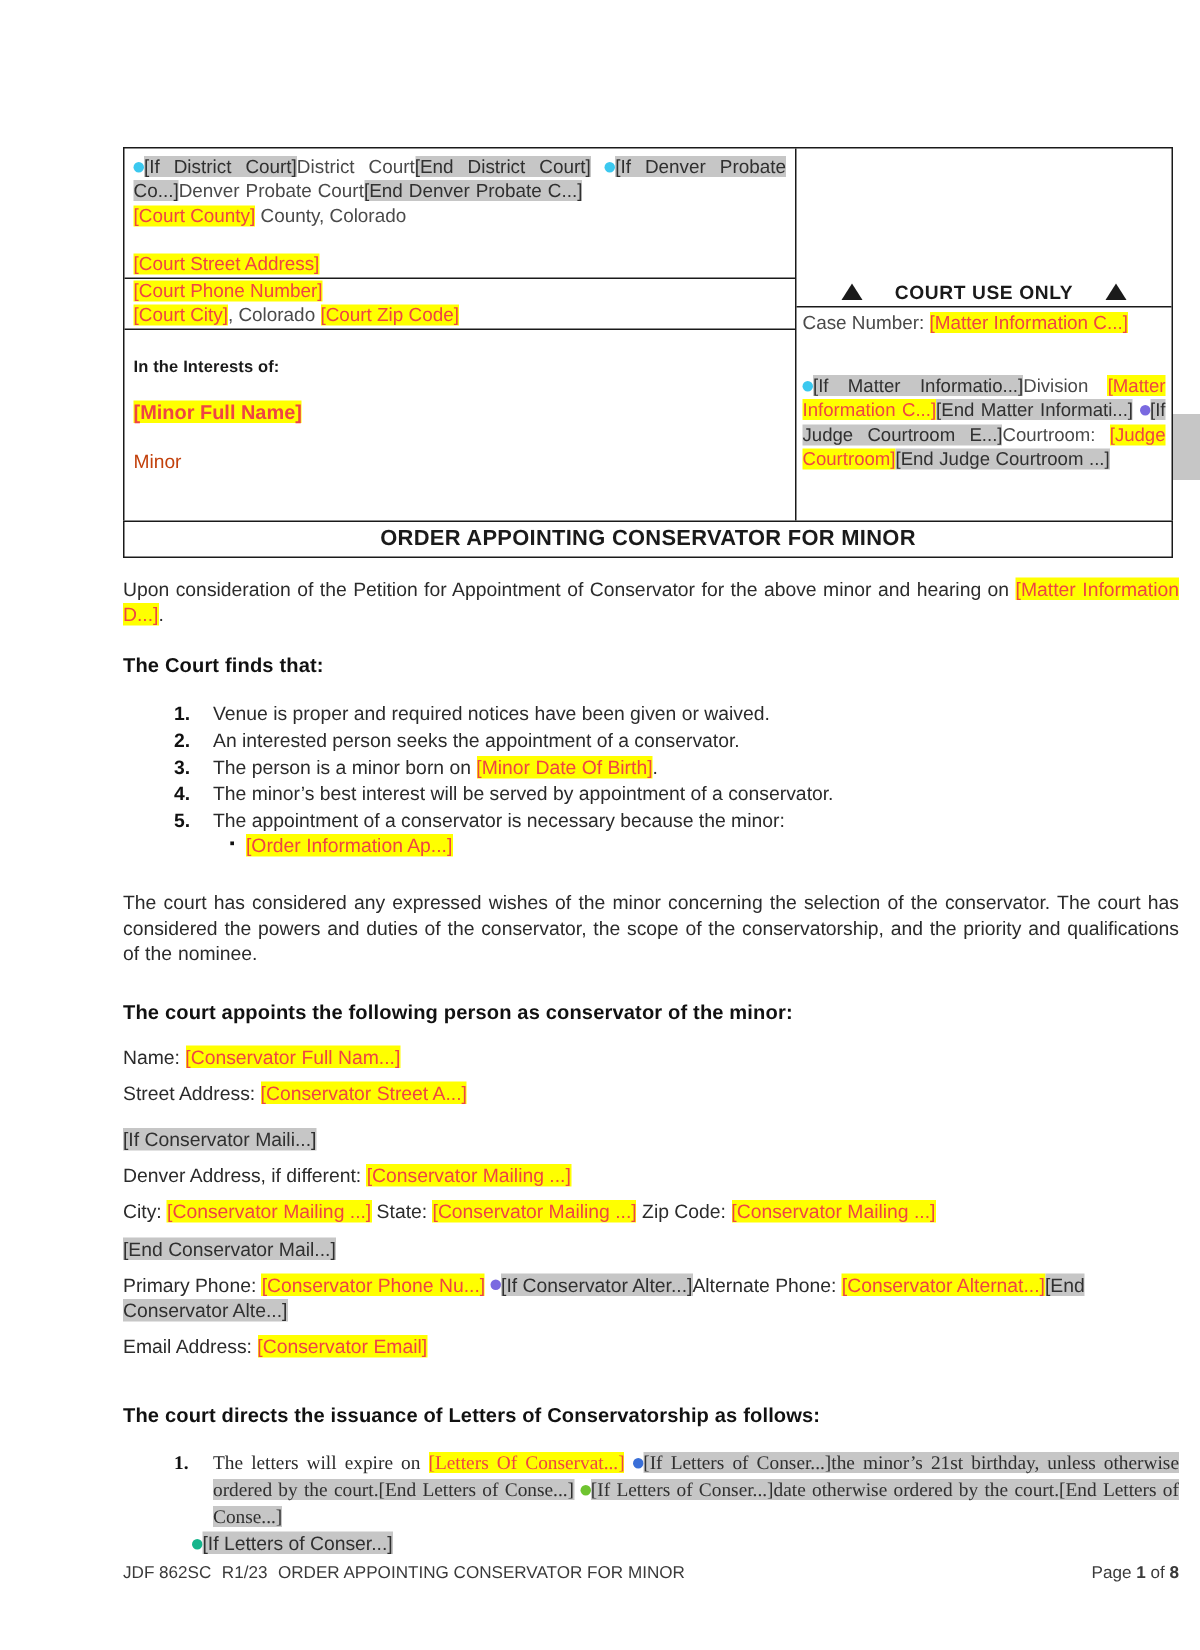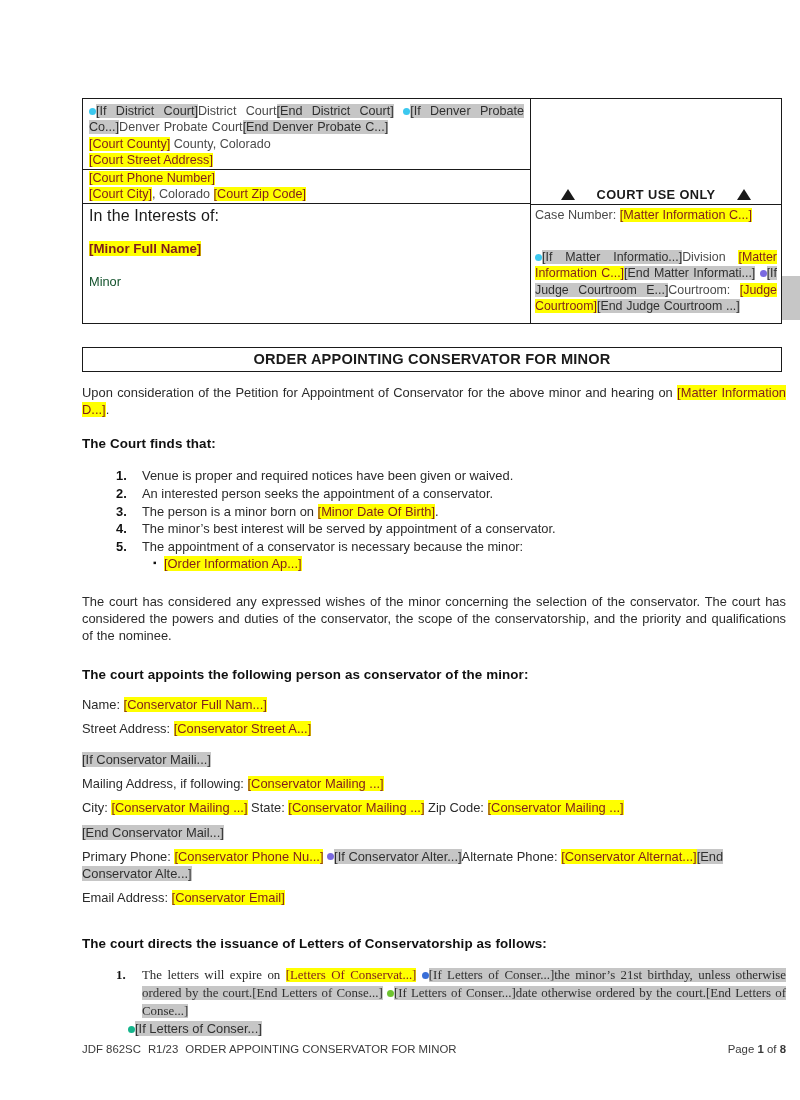--- a/index.html
+++ b/index.html
@@ -18,21 +18,21 @@
   }
 
   .page {
     position: absolute;
     left: 0; top: 0;
     width: 800px; height: 1100px;
     background: #fff;
   }
 
   
-  .hl { background: #ffff00; color: #7f1d1d; }
+  .hl { background: #ffff00; color: #ef4444; }
   .tag { background: #c6c6c6; color: #303030; }
   .plain { color: #4a4a4a; }
 
   .dot {
     display: inline-block;
     width: 7px; height: 7px;
     border-radius: 50%;
     vertical-align: 0.5px;
     margin-right: 0px;
   }
@@ -73,45 +73,47 @@
     padding: 4px 6px 0 6px;
     word-spacing: 0.5px;
   }
   .countyline {
     font-size: 12.6px;
     line-height: 16.4px;
     padding: 0 6px 0 6px;
   }
   .addr-block {
     padding: 0 6px;
+    margin-top: 16px;
   }
   .addr-line {
     font-size: 12.6px;
     line-height: 16.5px;
   }
   .rule {
     border-bottom: 1.3px solid #1a1a1a;
     height: 0;
     margin: 0 -6px;
   }
   .interests {
-    font-size: 16px;
-    font-weight: normal;
+    font-size: 11px;
+    font-weight: bold;
     padding: 3px 6px 0 6px;
     letter-spacing: 0.1px;
+    margin-top: 16px;
   }
   .minorname {
     font-size: 13.3px;
     font-weight: bold;
     padding: 16px 6px 0 6px;
   }
   .minorword {
     font-size: 12.8px;
     padding: 18px 6px 0 6px;
-    color: #14532d;
+    color: #c2410c;
   }
   .cap-left-pad { height: 34px; }
 
   
   .cuo-spacer { height: 88px; }
   .cuo-row {
     display: flex;
     align-items: center;
     justify-content: center;
     gap: 22px;
@@ -369,21 +371,21 @@
     <div class="fieldgap"></div>
 
     <p class="fieldline"><span>Street Address: </span><span class="hl">[Conservator Street A...]</span></p>
     <div class="fieldgap"></div>
 
     <div class="fieldgap"></div>
 
     <p class="fieldline"> <span class="tag">[If Conservator Maili...]</span></p>
     <div class="fieldgap"></div>
 
-    <p class="fieldline"><span>Mailing Address, if following: </span><span class="hl">[Conservator Mailing ...]</span></p>
+    <p class="fieldline"><span>Denver Address, if different: </span><span class="hl">[Conservator Mailing ...]</span></p>
     <div class="fieldgap"></div>
 
     <p class="fieldline"><span>City: </span><span class="hl">[Conservator Mailing ...]</span><span> State: </span><span class="hl">[Conservator Mailing ...]</span><span> Zip Code: </span><span class="hl">[Conservator Mailing ...]</span></p>
     <div class="fieldgap"></div>
 
     <p class="fieldline"><span class="tag">[End Conservator Mail...]</span></p>
     <div class="fieldgap"></div>
 
     <p class="fieldline"><span>Primary Phone: </span><span class="hl">[Conservator Phone Nu...]</span> <span class="dot dot-purple"></span><span class="tag">[If Conservator Alter...]</span><span>Alternate Phone: </span><span class="hl">[Conservator Alternat...]</span><span class="tag">[End Conservator Alte...]</span></p>
     <div class="fieldgap"></div>

